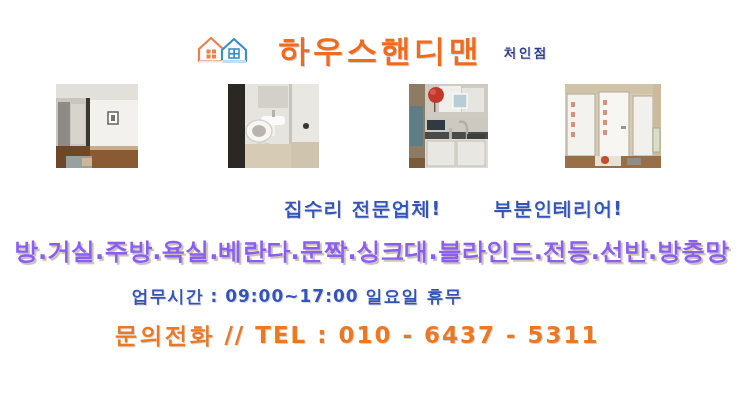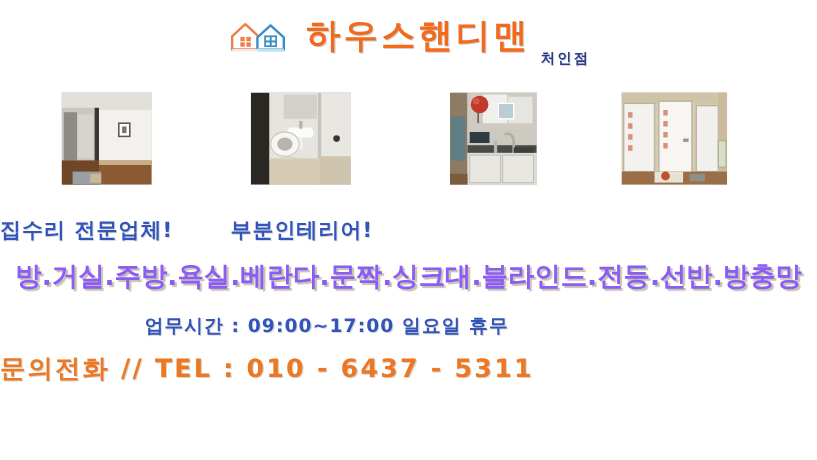--- a/index.html
+++ b/index.html
@@ -23,22 +23,23 @@
   }
 
   
   .header {
     position: absolute;
     left: 0;
     top: 18px;
     width: 743px;
     height: 48px;
     display: flex;
-    align-items: flex-start;
+    align-items: flex-end;
     justify-content: center;
+    gap: 12px;
   }
 
   .logo-mark {
     width: 58px;
     height: 32px;
     margin-right: 14px;
     flex: 0 0 auto;
     display: block;
   }
 
@@ -89,21 +90,21 @@
   .photo-2 { left: 228px; width: 91px; }
   .photo-3 { left: 409px; width: 79px; }
   .photo-4 { left: 565px; width: 96px; }
 
   
   .tagline-row {
     position: absolute;
     left: 0;
     top: 196px;
     width: 623px;
-    text-align: left;
+    text-align: right;
     white-space: nowrap;
   }
   .tagline {
     font-family: "DejaVu Sans", sans-serif;
     font-size: 19px;
     font-weight: bold;
     color: #3355bb;
     letter-spacing: 1px;
     text-shadow: 1px 1px 0 rgba(175,175,175,0.45);
   }
@@ -141,21 +142,21 @@
     color: #3355bb;
     letter-spacing: 1px;
     text-shadow: 1px 1px 0 rgba(175,175,175,0.45);
   }
 
   .phone-row {
     position: absolute;
     left: 0;
     top: 320px;
     width: 714px;
-    text-align: left;
+    text-align: center;
     white-space: nowrap;
   }
   .phone {
     font-family: "DejaVu Sans", sans-serif;
     font-size: 23px;
     font-weight: bold;
     color: #ee7722;
     letter-spacing: 2px;
     text-shadow: 1px 1px 0 rgba(170,170,170,0.5);
   }

